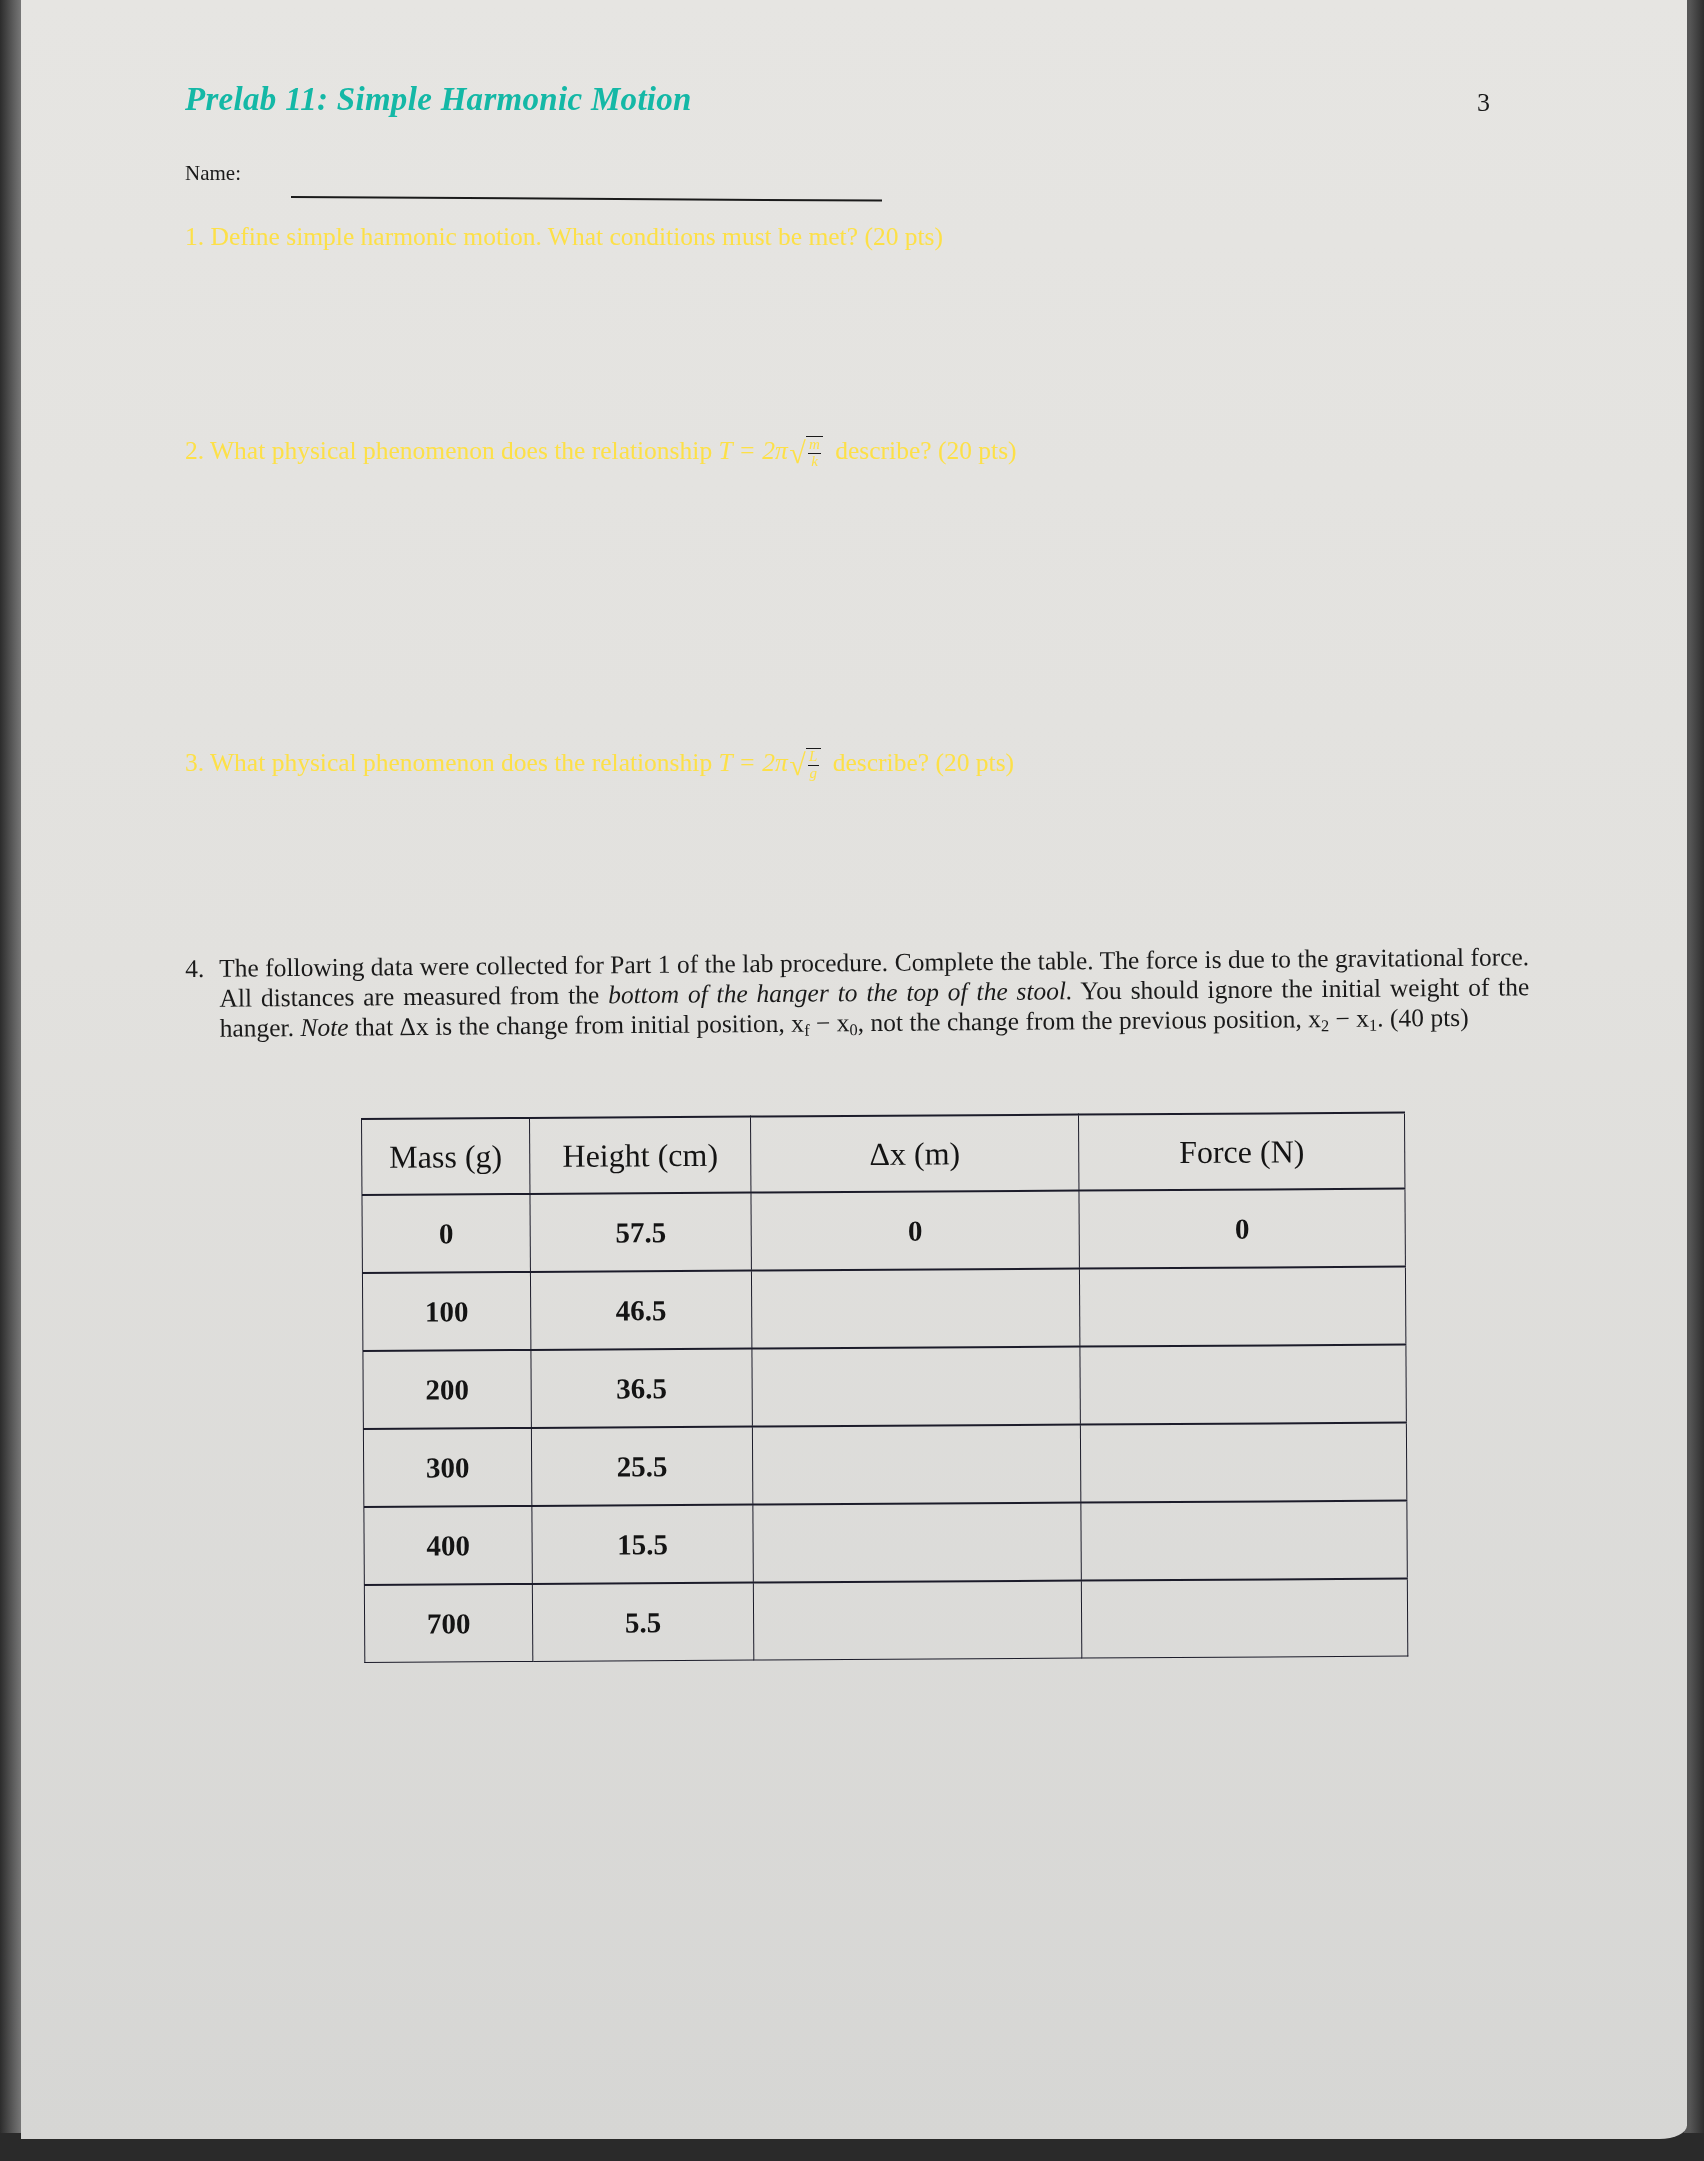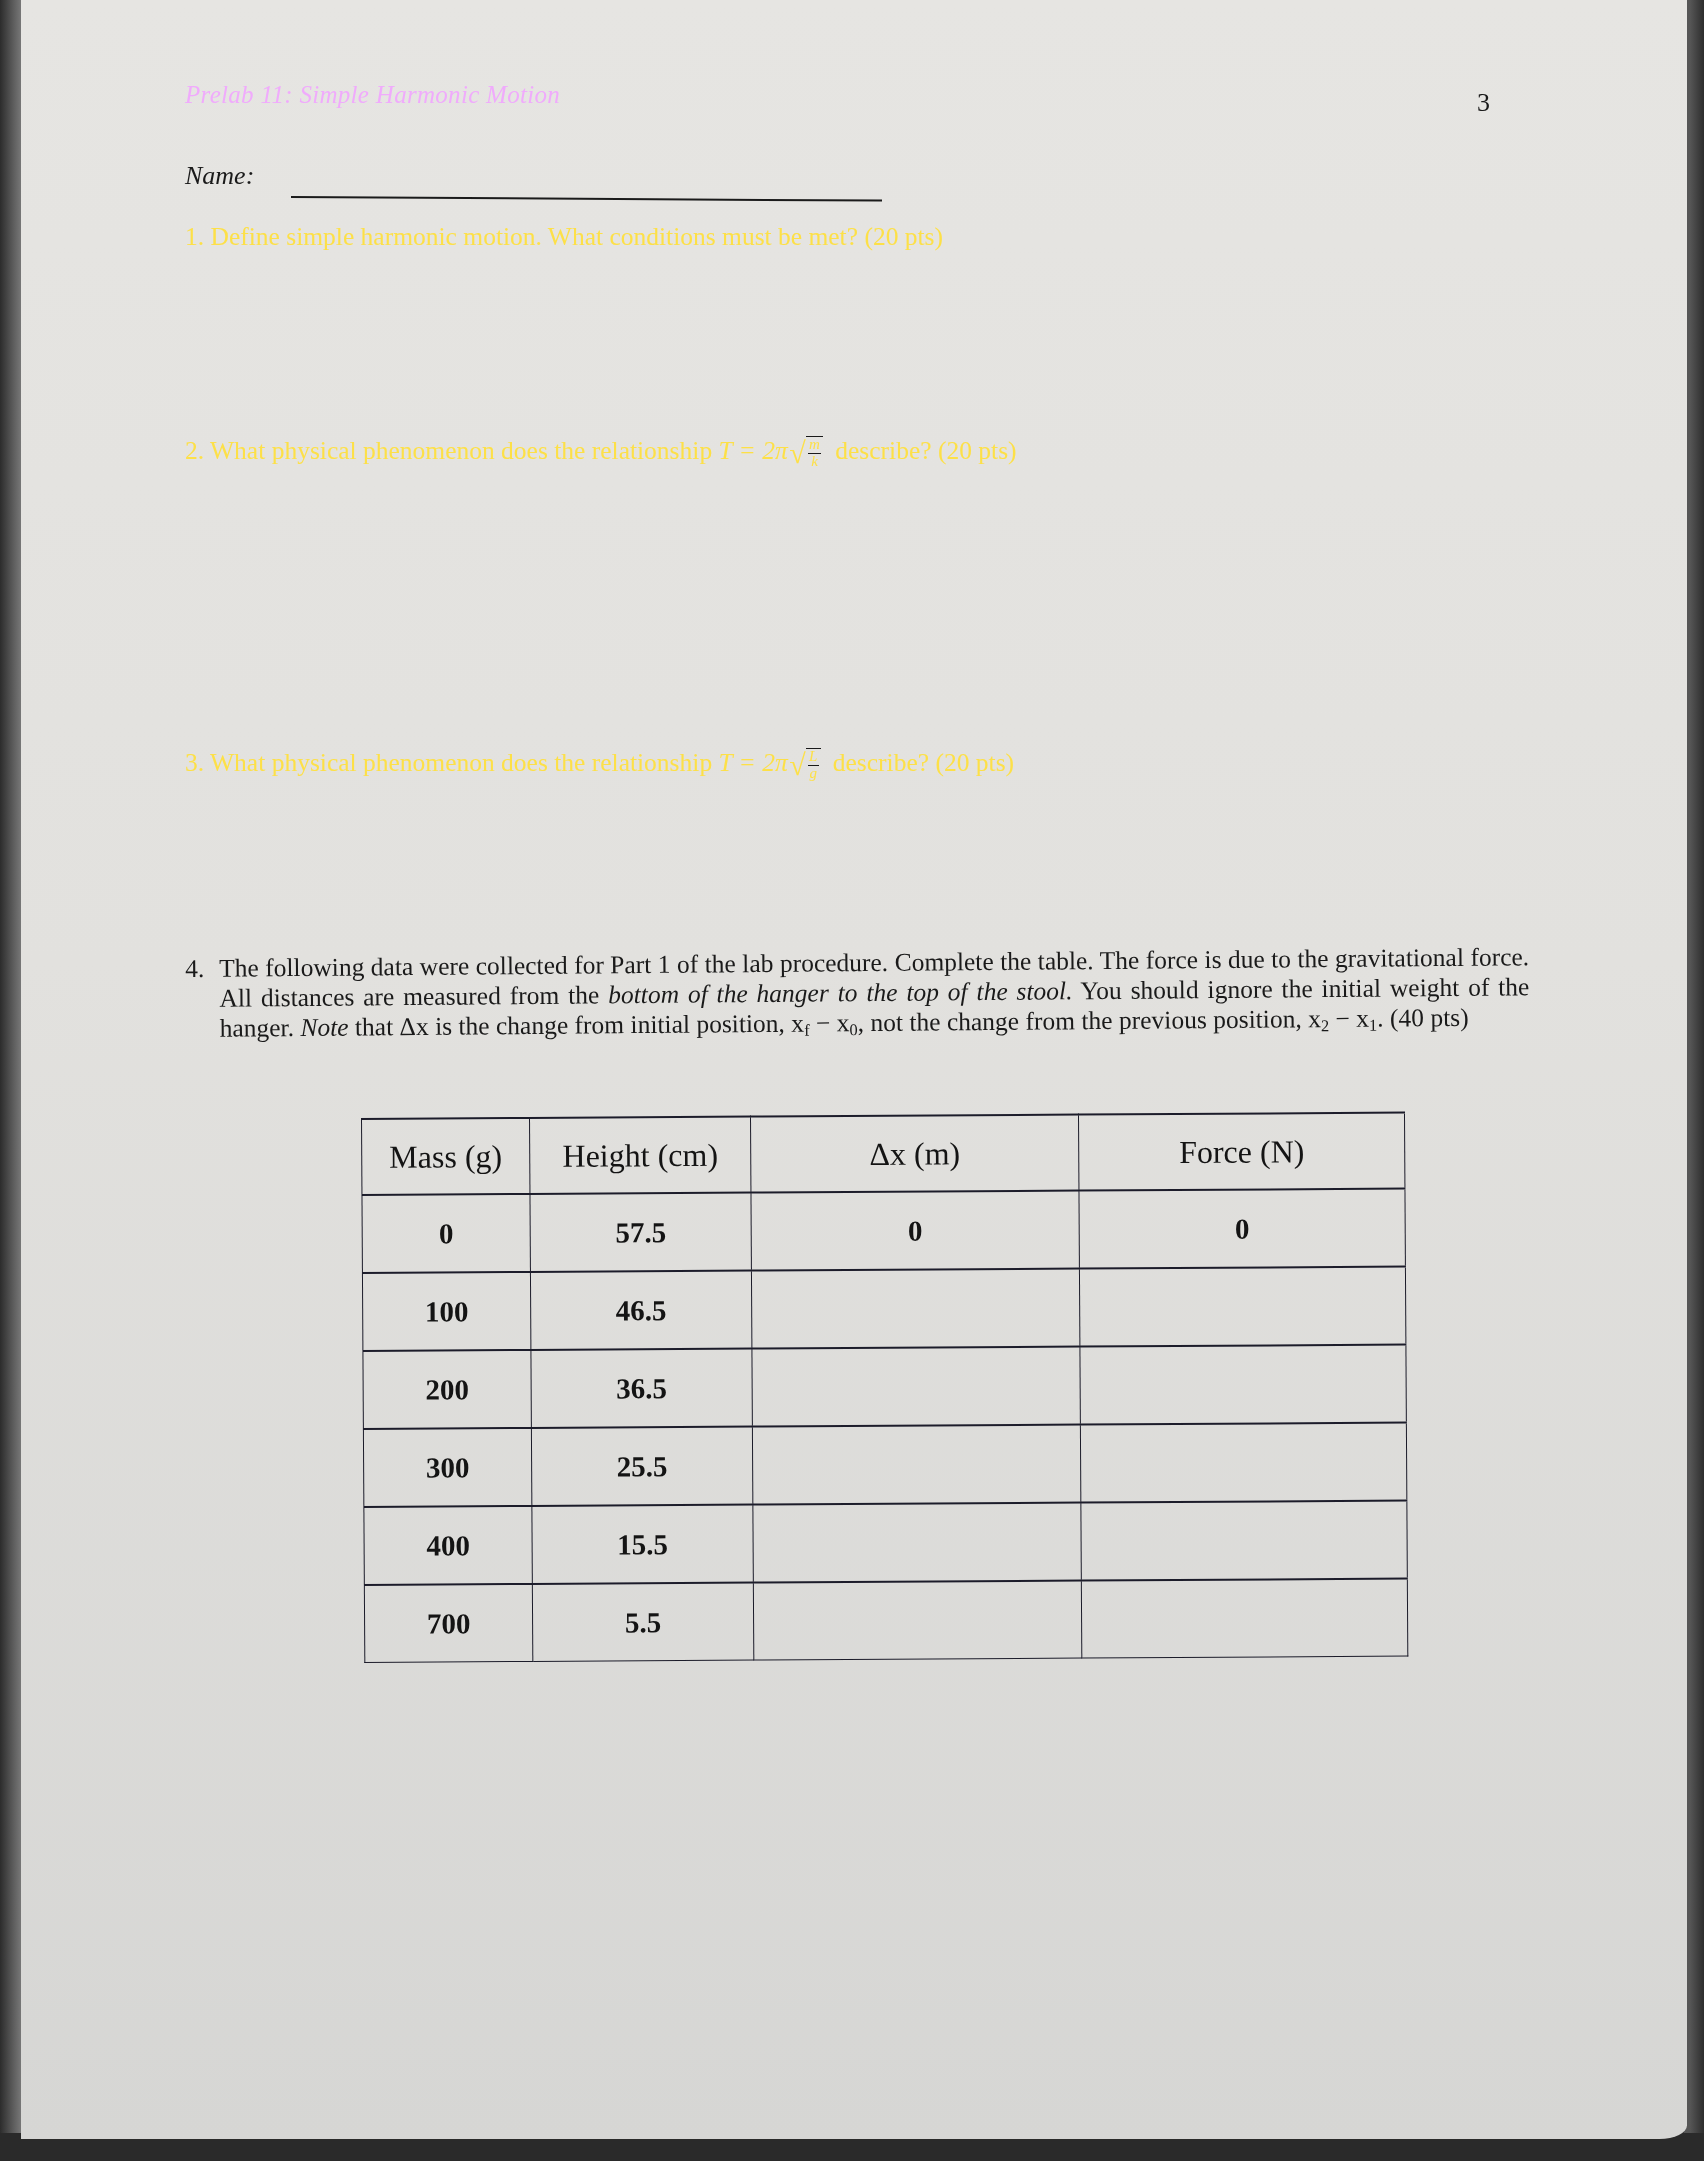--- a/index.html
+++ b/index.html
@@ -22,30 +22,30 @@
     background: #2a2a2a;
   }
   .paper {
     position: absolute; left: 20.7px; top: 0; width: 1666px; height: 2139px;
     background: linear-gradient(180deg, #e6e5e2 0%, #e2e1de 45%, #d6d6d4 100%);
     border-bottom-right-radius: 27.6px 13.8px;
   }
   .title {
     position: absolute; left: 185px; top: 81px;
     font-family: "Liberation Serif", serif;
-    font-size: 25px; font-weight: normal; font-style: italic; color: #f0abfc;
+    font-size: 33px; font-weight: bold; font-style: italic; color: #14b8a6;
     letter-spacing: 0.3px;
   }
   .page-num {
     position: absolute; left: 1477px; top: 88px;
     font-family: "Liberation Serif", serif; font-size: 26px; color: #1a1a1a;
   }
   .name-label {
     position: absolute; left: 185px; top: 161px;
-    font-family: "Liberation Serif", serif; font-size: 26px; color: #1a1a1a; font-style: italic;
+    font-family: "Liberation Serif", serif; font-size: 21px; color: #1a1a1a;
   }
   .name-line {
     position: absolute; left: 291px; top: 196px; width: 591px; height: 0;
     border-top: 2.1px solid #1b1b1b; transform: rotate(0.35deg); transform-origin: left;
   }
   .question {
     position: absolute; font-family: "Liberation Serif", serif;
     font-size: 25.5px; color: #fde047; white-space: nowrap;
   }
   .q1 { left: 185px; top: 222px; }

